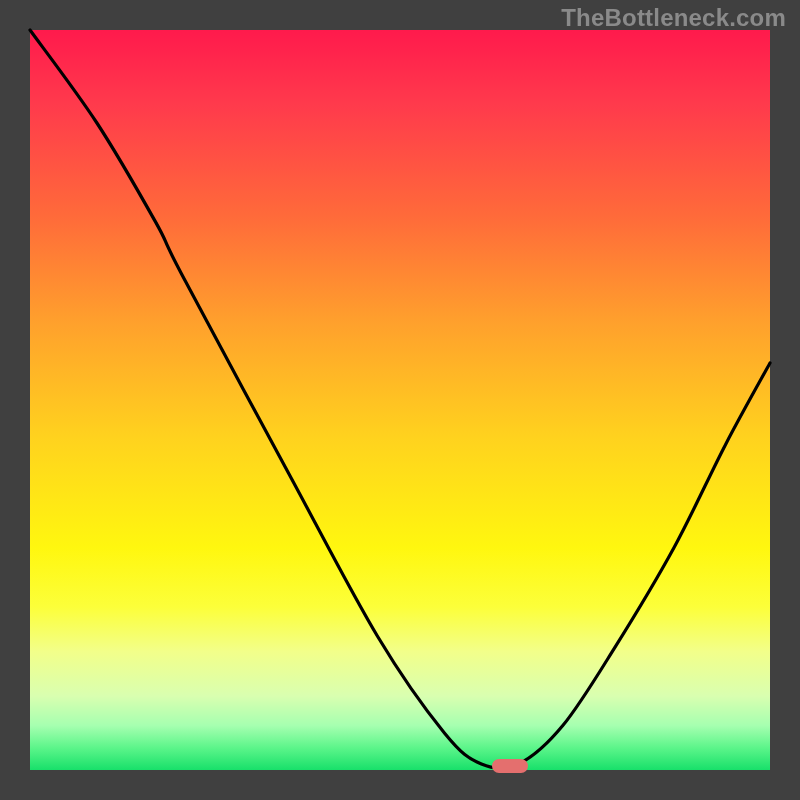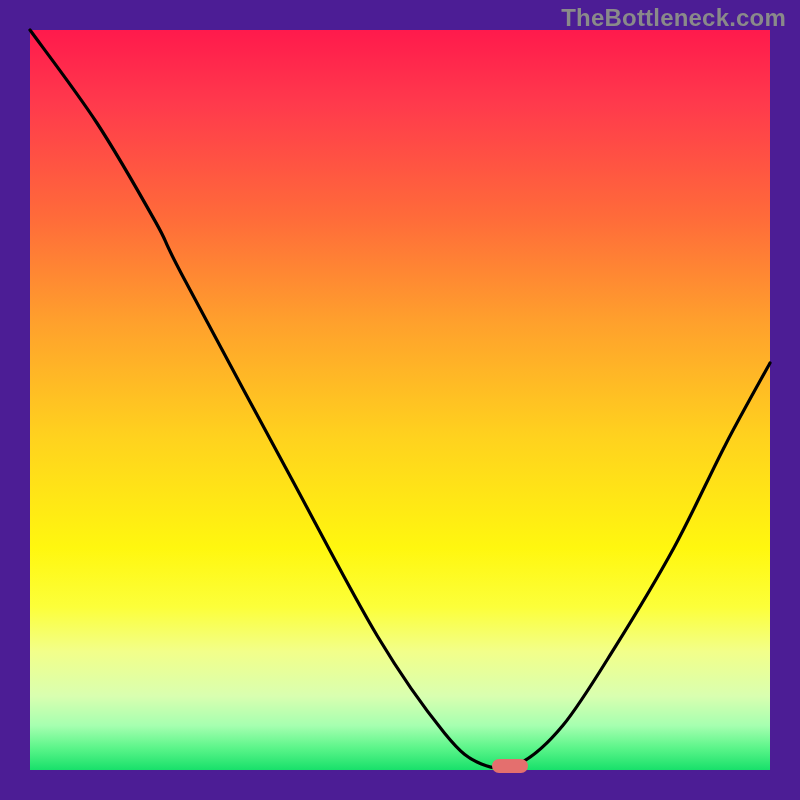--- a/index.html
+++ b/index.html
@@ -7,21 +7,21 @@
     padding: 0;
     width: 800px;
     height: 800px;
     background: #000000;
     overflow: hidden;
   }
   .container {
     position: relative;
     width: 800px;
     height: 800px;
-    background: #4c1d95;
+    background: #404040;
   }
   .watermark {
     position: absolute;
     top: 4px;
     right: 14px;
     font-family: Arial, Helvetica, sans-serif;
     font-size: 24px;
     font-weight: 600;
     color: #8a8a8a;
     letter-spacing: 0.2px;

